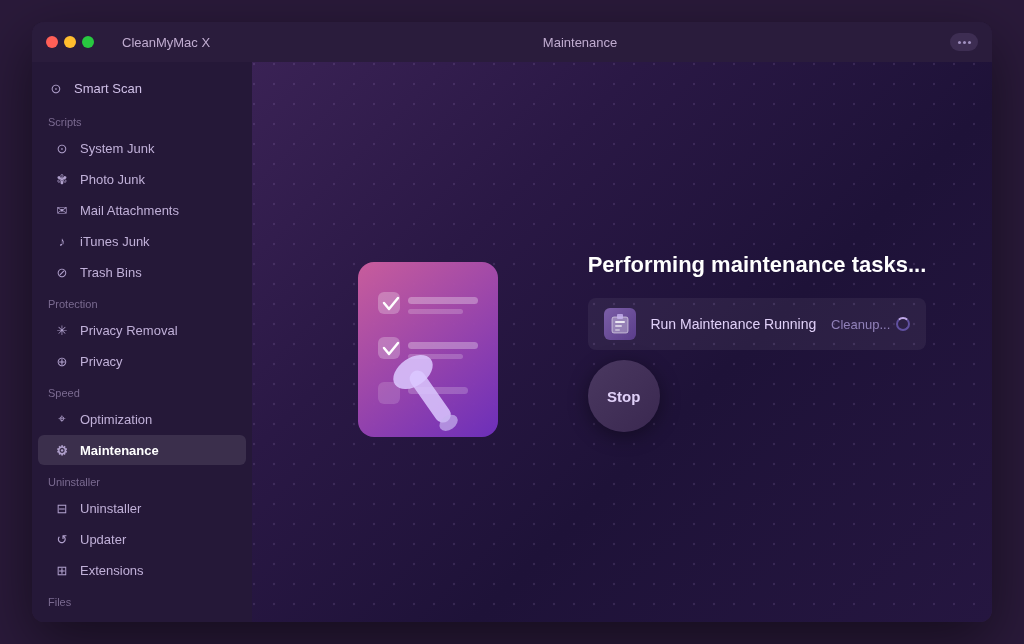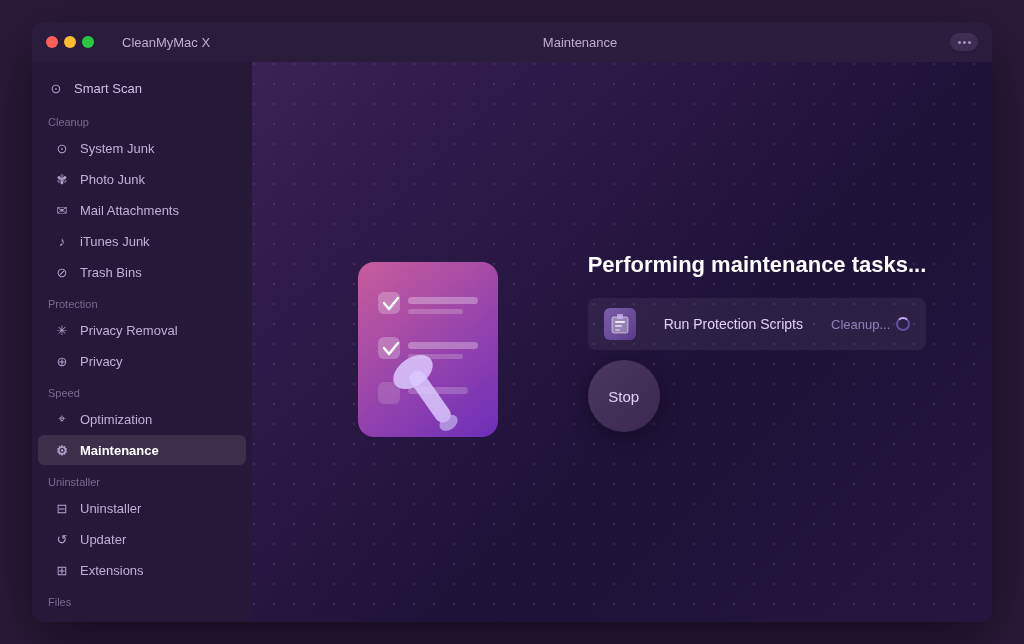--- a/index.html
+++ b/index.html
@@ -208,21 +208,21 @@
     }
     @keyframes spin { to { transform: rotate(360deg); } }
     .stop-btn {
       width: 72px;
       height: 72px;
       border-radius: 50%;
       background: linear-gradient(135deg, #4a3860, #3a2850);
       border: none;
       color: #e0d0f8;
       font-size: 15px;
-      font-weight: 400;
+      font-weight: 700;
       cursor: pointer;
       display: flex;
       align-items: center;
       justify-content: center;
       box-shadow: 0 4px 20px rgba(0,0,0,0.4);
       margin-top: 10px;
     }
   </style>
 </head>
 <body>
@@ -250,21 +250,21 @@
 
   <div class="content">
 
     <div class="sidebar">
 
       <div class="smart-scan-item">
         <span class="nav-icon">⊙</span>
         <span>Smart Scan</span>
       </div>
 
-      <div class="section-label">Cleanup</div>
+      <div class="section-label">Scripts</div>
       <div class="nav-item">
         <span class="nav-icon">⊙</span>
         <span>System Junk</span>
       </div>
       <div class="nav-item">
         <span class="nav-icon">✾</span>
         <span>Photo Junk</span>
       </div>
       <div class="nav-item">
         <span class="nav-icon">✉</span>
@@ -371,21 +371,21 @@
           <div class="task-row">
             <div class="task-icon">
               <svg width="18" height="20" viewBox="0 0 18 20" fill="none">
                 <rect x="1" y="3" width="16" height="16" rx="2" fill="rgba(255,255,255,0.3)" stroke="rgba(255,255,255,0.5)" stroke-width="1"></rect>
                 <rect x="4" y="7" width="10" height="2" rx="1" fill="white" opacity="0.8"></rect>
                 <rect x="4" y="11" width="7" height="2" rx="1" fill="white" opacity="0.6"></rect>
                 <rect x="4" y="15" width="5" height="2" rx="1" fill="white" opacity="0.4"></rect>
                 <rect x="6" y="0" width="6" height="5" rx="1" fill="rgba(200,180,240,0.8)"></rect>
               </svg>
             </div>
-            <span class="task-name">Run Protection Scripts</span>
+            <span class="task-name">Run Maintenance Running</span>
             <div class="task-status">
               <span>Cleanup...</span>
               <div class="spinner"></div>
             </div>
           </div>
           <button class="stop-btn">Stop</button>
         </div>
       </div>
     </div>
   </div>

